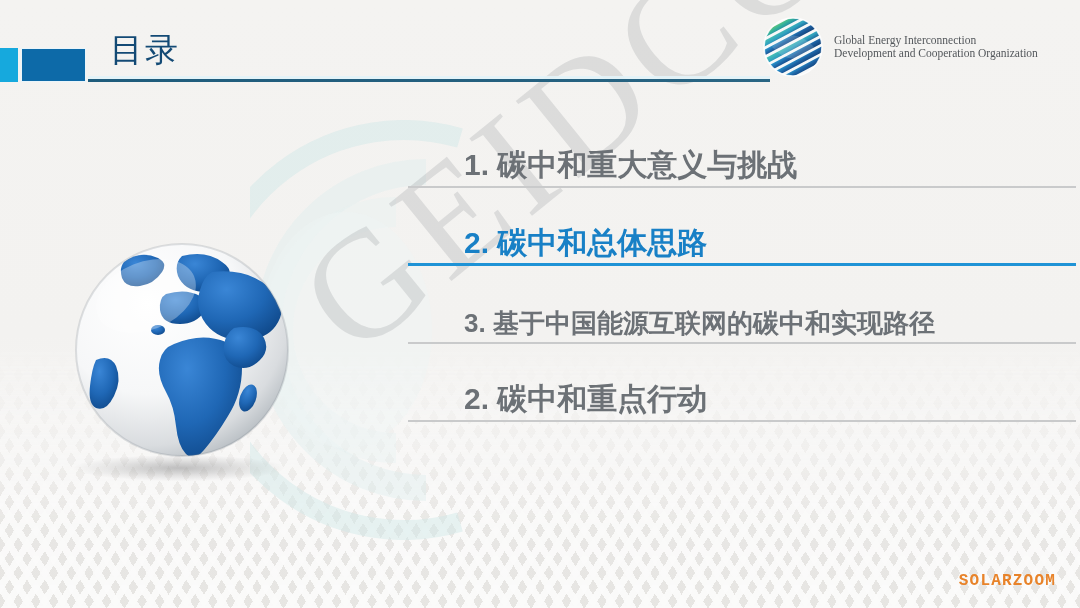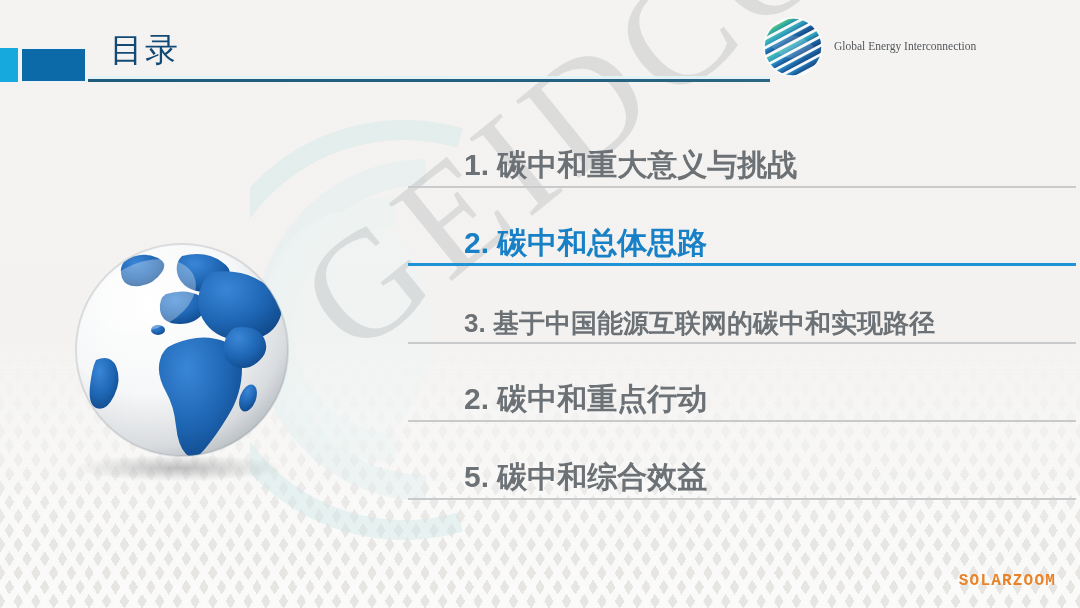--- a/index.html
+++ b/index.html
@@ -170,20 +170,21 @@
             <rect x="-6" y="44" width="76" height="5.2" rx="2.6" fill="url(#gs1)"></rect>
             <rect x="-6" y="52" width="76" height="5.2" rx="2.6" fill="url(#gs1)"></rect>
           </g>
           <path d="M 10 31 Q 31 8 52 31 Q 31 54 10 31 Z" fill="#ffffff" opacity="0.16"></path>
         </g>
         <circle cx="31" cy="31" r="29" fill="none" stroke="#ffffff" stroke-width="1.6" opacity="0.85"></circle>
       </svg>
     </div>
     <div class="logo-text">
       <div class="logo-en">Global Energy Interconnection</div>
+      <div class="logo-en">Development and Cooperation Organization</div>
     </div>
   </div>
 
   <div class="globe-shadow"></div>
   <div class="globe">
     <svg viewBox="0 0 240 240" width="240" height="240" xmlns="http://www.w3.org/2000/svg">
       <defs>
         <radialGradient id="sph" cx="34%" cy="28%" r="78%">
           <stop offset="0%" stop-color="#ffffff"></stop>
           <stop offset="55%" stop-color="#f6f7f8"></stop>
@@ -241,22 +242,18 @@
     <div class="toc-item wide">
       <div class="toc-label">3. 基于中国能源互联网的碳中和实现路径</div>
       <div class="toc-line"></div>
     </div>
 
     <div class="toc-item">
       <div class="toc-label">2. 碳中和重点行动</div>
       <div class="toc-line"></div>
     </div>
 
-    <div class="toc-item">
-      <div class="toc-label">5. 碳中和综合效益</div>
-      <div class="toc-line"></div>
-    </div>
 
   </div>
 
   <div class="solarzoom">SOLARZOOM</div>
 
 </div>
 
 </body></html>

